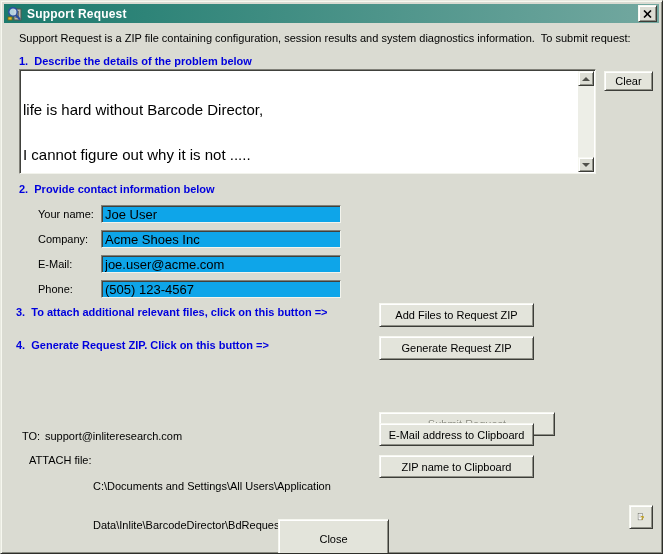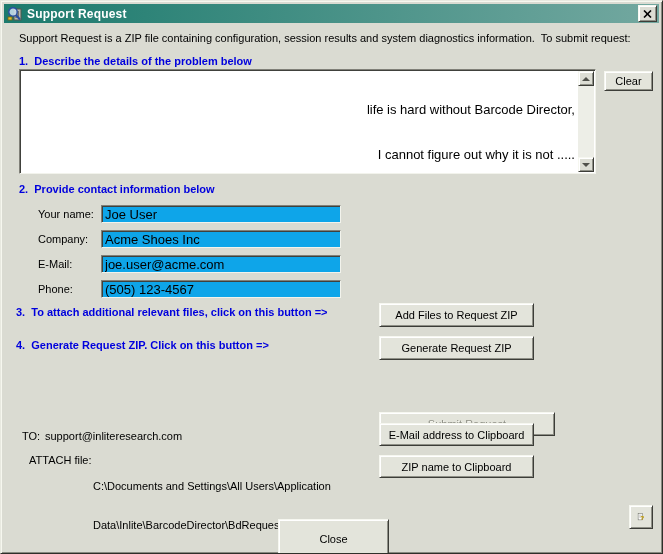--- a/index.html
+++ b/index.html
@@ -44,21 +44,21 @@
   }
   
   .textbox{
     position:absolute;left:18px;top:68px;width:577px;height:105px;
     box-sizing:border-box;background:#FFFFFF;
     border:1px solid;border-color:#808078 #F2F3EC #F2F3EC #808078;
     box-shadow: inset 1px 1px 0 #40413C;
   }
   .textbox-content{
     position:absolute;left:3px;top:2px;right:20px;bottom:2px;
-    font-size:13px;line-height:15px;color:#000;overflow:hidden;white-space:pre;text-align:right;
+    font-size:15px;line-height:15px;color:#000;overflow:hidden;white-space:pre;
   }
   .vscroll{
     position:absolute;top:1px;right:1px;bottom:1px;width:16px;
     background:#EDEEE7;
   }
   .sb-btn{
     position:absolute;left:0;width:16px;height:15px;
     background:#DCDDD4;
     border:1px solid;border-color:#F6F7F0 #3C3D38 #3C3D38 #F6F7F0;
     box-shadow: inset 1px 1px 0 #FFFFFF, inset -1px -1px 0 #8F9087;

